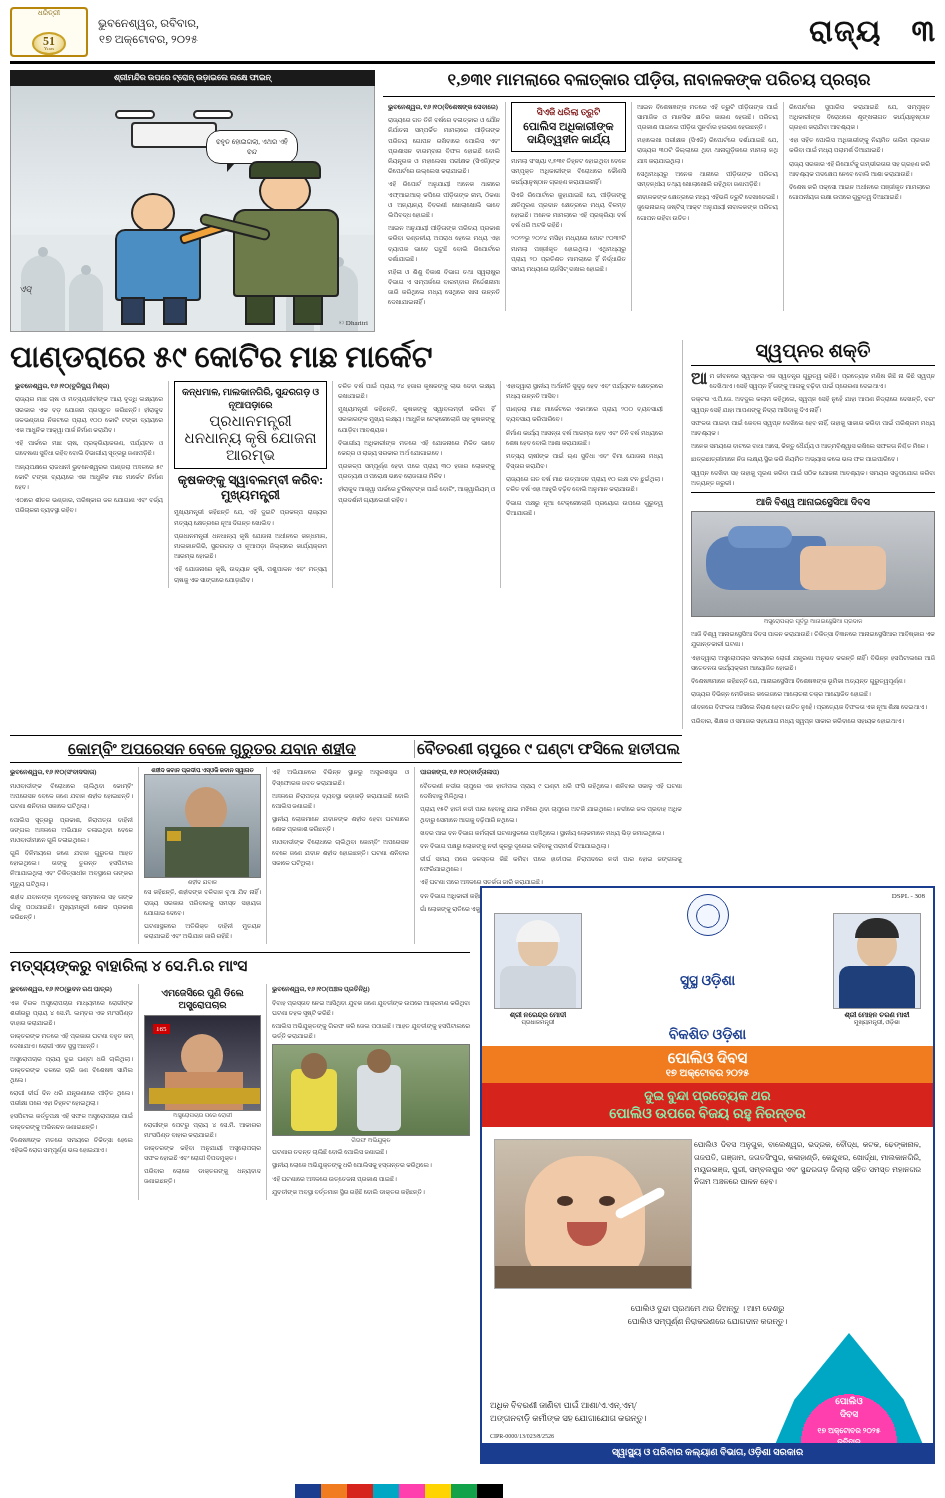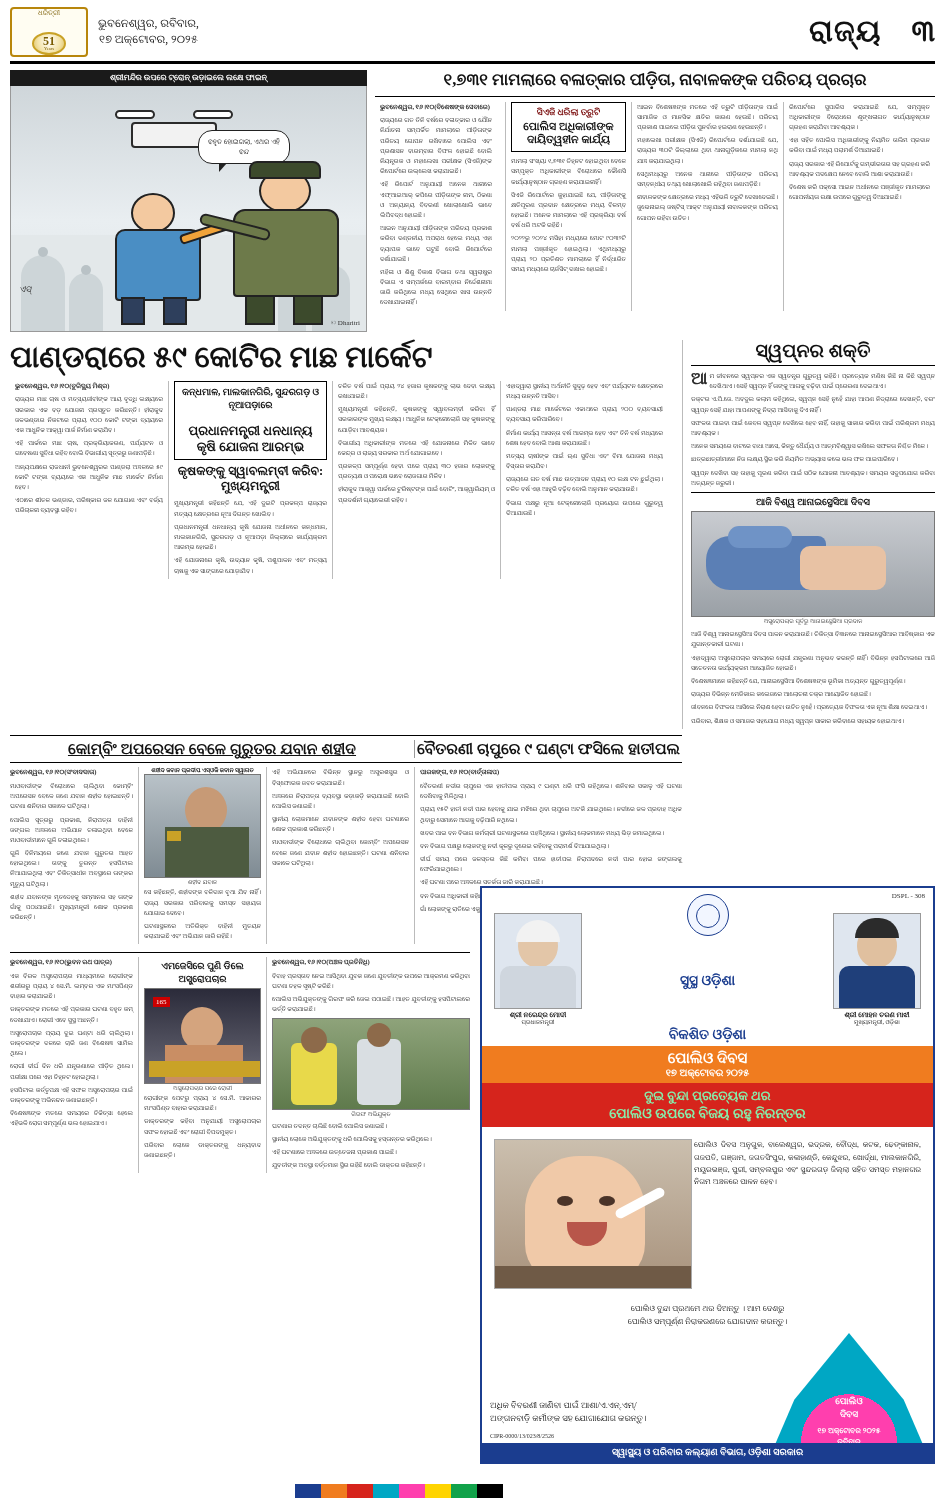--- a/index.html
+++ b/index.html
@@ -87,21 +87,21 @@
   
   .lead-block { margin-top: 8px; display:flex; }
   .lead-left { width: 672px; padding-right: 8px; }
   .lead-right { width: 253px; border-left:1px solid #bbb; padding-left: 8px; }
   .lead-head { font-size: 30px; font-weight: bold; line-height: 1.16; }
   .lead-cols { display:flex; margin-top:6px; }
   .lead-cols .c { padding: 0 5px; }
 
   .midbox { border:1px solid #000; padding: 4px 5px; text-align:center; margin-bottom:4px; }
   .midbox .t1 { font-size: 9.5px; font-weight:bold; line-height:1.35; }
-  .midbox .t2 { font-size: 13px; font-weight:bold; margin-top:12px; }
+  .midbox .t2 { font-size: 15px; font-weight:normal; margin-top:2px; }
   .cm-quote { font-size: 12.5px; font-weight:bold; text-align:center; margin: 4px 0; }
 
   .sidehead { font-size: 19px; font-weight:bold; text-align:center; padding-bottom:3px; border-bottom:1px solid #000; }
   .dropcap:first-letter { font-size: 17px; font-weight:bold; float:left; line-height: 0.9; padding-right:2px; }
 
   .photo-box { border:1px solid #777; background:#e8e8e8; position:relative; overflow:hidden; }
   .photo-cap { font-size: 6px; text-align:center; padding:1px; color:#333; }
 
   
   .ad {
@@ -210,21 +210,21 @@
       <div class="top-cols">
 
         <div class="c body-text" style="width:122px;">
           <p><span class="dateline">ଭୁବନେଶ୍ୱର, ୧୬।୧୦(ବିଶେଷଙ୍କ ସେବାରେ)</span></p>
           <p>ରାଜ୍ୟରେ ଗତ ତିନି ବର୍ଷରେ ବଳାତ୍କାର ଓ ଯୌନ ନିର୍ଯାତନା ସମ୍ପର୍କିତ ମାମଲାରେ ପୀଡ଼ିତାଙ୍କ ପରିଚୟ ଗୋପନ ରଖିବାରେ ପୋଲିସ ଏବଂ ପ୍ରଶାସନ ବାରମ୍ବାର ବିଫଳ ହୋଇଛି ବୋଲି ନିୟନ୍ତ୍ରକ ଓ ମହାଲେଖା ପରୀକ୍ଷକ (ସିଏଜି)ଙ୍କ ରିପୋର୍ଟରେ ଉଲ୍ଲେଖ କରାଯାଇଛି।</p>
           <p>ଏହି ରିପୋର୍ଟ ଅନୁଯାୟୀ ଅନେକ ଥାନାରେ ଏଫ୍‌ଆଇଆର୍ କପିରେ ପୀଡ଼ିତାଙ୍କ ନାମ, ଠିକଣା ଓ ଅନ୍ୟାନ୍ୟ ବିବରଣୀ ଖୋଲାଖୋଲି ଭାବେ ଲିପିବଦ୍ଧ ହୋଇଛି।</p>
           <p>ଆଇନ ଅନୁଯାୟୀ ପୀଡ଼ିତାଙ୍କ ପରିଚୟ ପ୍ରକାଶ କରିବା ଦଣ୍ଡନୀୟ ଅପରାଧ ହେଲେ ମଧ୍ୟ ଏହା ବ୍ୟାପକ ଭାବେ ଘଟୁଛି ବୋଲି ରିପୋର୍ଟରେ ଦର୍ଶାଯାଇଛି।</p>
           <p>ମହିଳା ଓ ଶିଶୁ ବିକାଶ ବିଭାଗ ତଥା ସ୍ୱରାଷ୍ଟ୍ର ବିଭାଗ ଏ ସମ୍ପର୍କରେ ବାରମ୍ବାର ନିର୍ଦ୍ଦେଶନାମା ଜାରି କରିଥିଲେ ମଧ୍ୟ ସେଥିରେ ଖାସ ଉନ୍ନତି ଦେଖାଯାଇନାହିଁ।</p>
         </div>
 
-        <div class="c col-rule" style="width:126px;margin-left:8px;">
+        <div class="c col-rule" style="width:126px;">
           <div class="boxed">
             <div class="kicker">ସିଏଜି ଧରିଲା ତ୍ରୁଟି</div>
             <div class="sub">ପୋଲିସ ଅଧିକାରୀଙ୍କ ଦାୟିତ୍ୱହୀନ କାର୍ଯ୍ୟ</div>
           </div>
           <div class="body-text" style="margin-top:4px;">
             <p>ମାମଲା ସଂଖ୍ୟା ୧,୭୩୧ ଚିହ୍ନଟ ହୋଇଥିବା ବେଳେ ସମ୍ପୃକ୍ତ ଅଧିକାରୀଙ୍କ ବିରୋଧରେ କୌଣସି କାର୍ଯ୍ୟାନୁଷ୍ଠାନ ଗ୍ରହଣ କରାଯାଇନାହିଁ।</p>
             <p>ସିଏଜି ରିପୋର୍ଟରେ କୁହାଯାଇଛି ଯେ, ପୀଡ଼ିତାଙ୍କୁ କ୍ଷତିପୂରଣ ପ୍ରଦାନ କ୍ଷେତ୍ରରେ ମଧ୍ୟ ବିଳମ୍ବ ହୋଇଛି। ଅନେକ ମାମଲାରେ ଏହି ପ୍ରକ୍ରିୟା ବର୍ଷ ବର୍ଷ ଧରି ଅଟକି ରହିଛି।</p>
             <p>୨୦୨୨ରୁ ୨୦୨୪ ମସିହା ମଧ୍ୟରେ ମୋଟ ୯୦୩୨ଟି ମାମଲା ପଞ୍ଜୀକୃତ ହୋଇଥିଲା। ଏଥିମଧ୍ୟରୁ ପ୍ରାୟ ୨୦ ପ୍ରତିଶତ ମାମଲାରେ ହିଁ ନିର୍ଦ୍ଧାରିତ ସମୟ ମଧ୍ୟରେ ଚାର୍ଜସିଟ୍ ଦାଖଲ ହୋଇଛି।</p>
           </div>
         </div>
@@ -364,20 +364,21 @@
       <p>ଖବର ପାଇ ବନ ବିଭାଗ କର୍ମଚାରୀ ଘଟଣାସ୍ଥଳରେ ପହଞ୍ଚିଥିଲେ। ସ୍ଥାନୀୟ ଲୋକମାନେ ମଧ୍ୟ ଭିଡ଼ ଜମାଇଥିଲେ।</p>
       <p>ବନ ବିଭାଗ ପକ୍ଷରୁ ଲୋକଙ୍କୁ ନଦୀ କୂଳରୁ ଦୂରେଇ ରହିବାକୁ ପରାମର୍ଶ ଦିଆଯାଇଥିଲା।</p>
       <p>ଦୀର୍ଘ ସମୟ ପରେ ଜଳସ୍ତର କିଛି କମିବା ପରେ ହାତୀପଲ ନିରାପଦରେ ନଦୀ ପାର ହୋଇ ଜଙ୍ଗଲକୁ ଫେରିଯାଇଥିଲେ।</p>
       <p>ଏହି ଘଟଣା ପରେ ଅଞ୍ଚଳରେ ସତର୍କତା ଜାରି କରାଯାଇଛି।</p>
       <p>ବନ ବିଭାଗ ଅଧିକାରୀ କହିଛନ୍ତି ଯେ, ହାତୀଙ୍କ ଚଳାଚଳ ଉପରେ ନଜର ରଖାଯାଉଛି।</p>
       <p>ଗାଁ ଲୋକଙ୍କୁ ରାତିରେ ଏକୁଟିଆ ବାହାରକୁ ନ ଯିବାକୁ କୁହାଯାଇଛି।</p>
     </div>
   </div>
 
   <div style="display:flex; width:460px; margin-top:8px; border-top:1px solid #000;">
+    <h2 class="head" style="width:262px;padding-right:5px;">ମତ୍ସ୍ୟଙ୍କରୁ ବାହାରିଲା ୪ ସେ.ମି.ର ମାଂସ</h2>
   </div>
 
   <div style="display:flex; width:460px; margin-top:4px;">
     <div class="body-text" style="width:128px;padding-right:5px;">
       <p><span class="dateline">ଭୁବନେଶ୍ୱର, ୧୬।୧୦(ଭୁବନ ରଥ ପାତ୍ର)</span></p>
       <p>ଏକ ବିରଳ ଅସ୍ତ୍ରୋପଚାର ମାଧ୍ୟମରେ ରୋଗୀଙ୍କ ଶରୀରରୁ ପ୍ରାୟ ୪ ସେ.ମି. ଲମ୍ବର ଏକ ମାଂସପିଣ୍ଡ ବାହାର କରାଯାଇଛି।</p>
       <p>ଡାକ୍ତରଙ୍କ ମତରେ ଏହି ପ୍ରକାର ଘଟଣା ବହୁତ କମ୍ ଦେଖାଯାଏ। ରୋଗୀ ଏବେ ସୁସ୍ଥ ଅଛନ୍ତି।</p>
       <p>ଅସ୍ତ୍ରୋପଚାର ପ୍ରାୟ ଦୁଇ ଘଣ୍ଟା ଧରି ଚାଲିଥିଲା। ଡାକ୍ତରଙ୍କ ଦଳରେ ଚାରି ଜଣ ବିଶେଷଜ୍ଞ ସାମିଲ ଥିଲେ।</p>
       <p>ରୋଗୀ ଦୀର୍ଘ ଦିନ ଧରି ଯନ୍ତ୍ରଣାରେ ପୀଡ଼ିତ ଥିଲେ। ପରୀକ୍ଷା ପରେ ଏହା ଚିହ୍ନଟ ହୋଇଥିଲା।</p>
       <p>ହସପିଟାଲ କର୍ତ୍ତୃପକ୍ଷ ଏହି ସଫଳ ଅସ୍ତ୍ରୋପଚାର ପାଇଁ ଡାକ୍ତରଙ୍କୁ ଅଭିନନ୍ଦନ ଜଣାଇଛନ୍ତି।</p>

